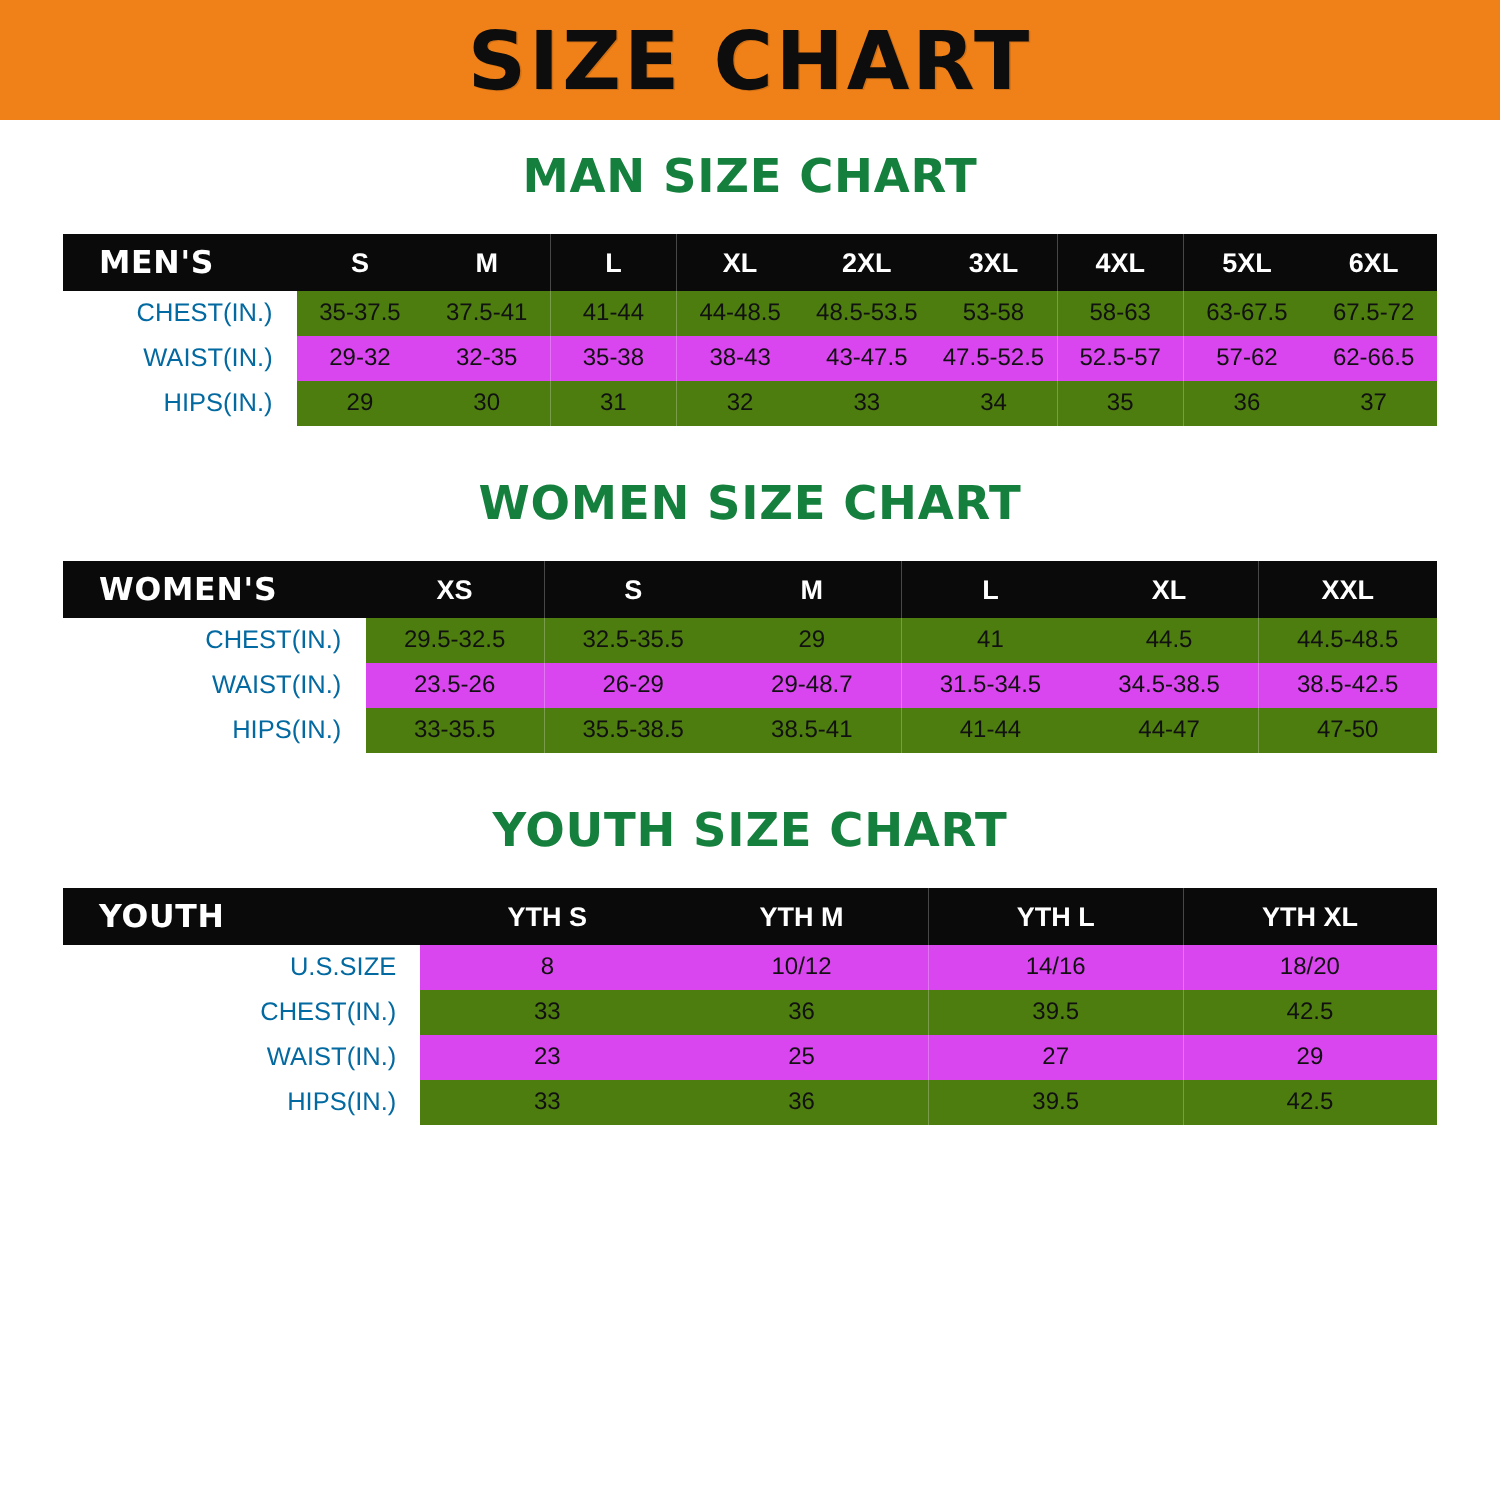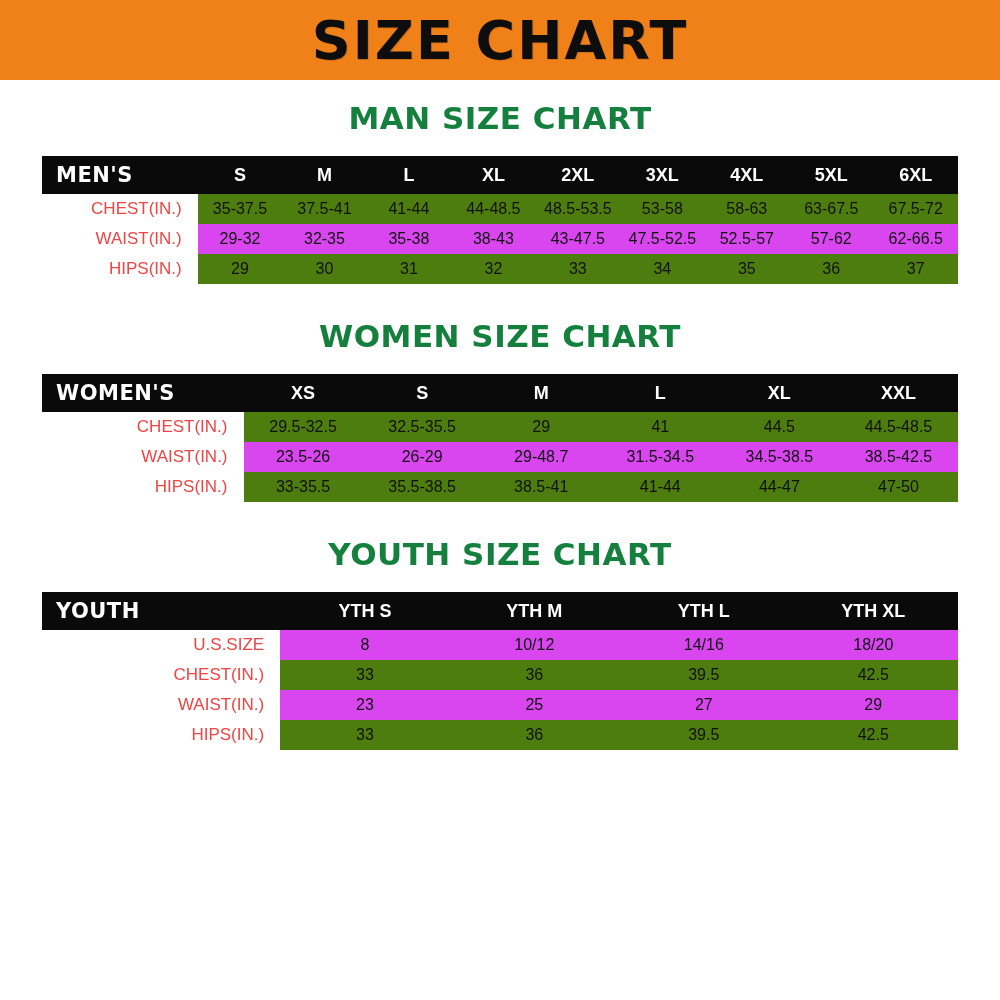--- a/index.html
+++ b/index.html
@@ -67,30 +67,30 @@
   }
   table.size-table thead th {
     background: #0a0a0a;
     color: #ffffff;
     font-weight: bold;
     font-size: 18px;
     height: 38px;
   }
   table.size-table thead th.corner {
     text-align: left;
-    padding-left: 14px;
+    padding-left: 24px;
     font-family: "DejaVu Sans", sans-serif;
     font-size: 21px;
     letter-spacing: 0.5px;
   }
   table.size-table tbody td.rowhead {
     text-align: right;
     padding-right: 16px;
     font-size: 17px;
-    color: #ef4444;
+    color: #0369a1;
   }
   tr.band-a td { background: #4d7c0f; }
   tr.band-b td { background: #d946ef; }
   tr.band-a td.rowhead,
   tr.band-b td.rowhead { background: transparent; }
   .sp-20 { height: 20px; }
   .sp-26 { height: 26px; }
   .sp-34 { height: 34px; }
 
   

